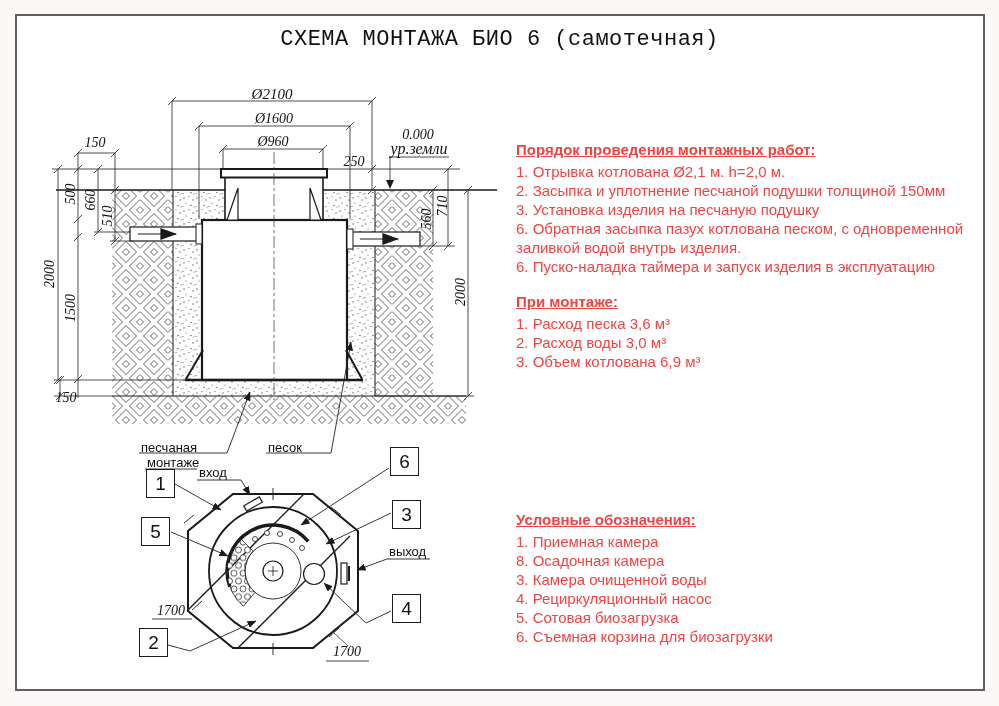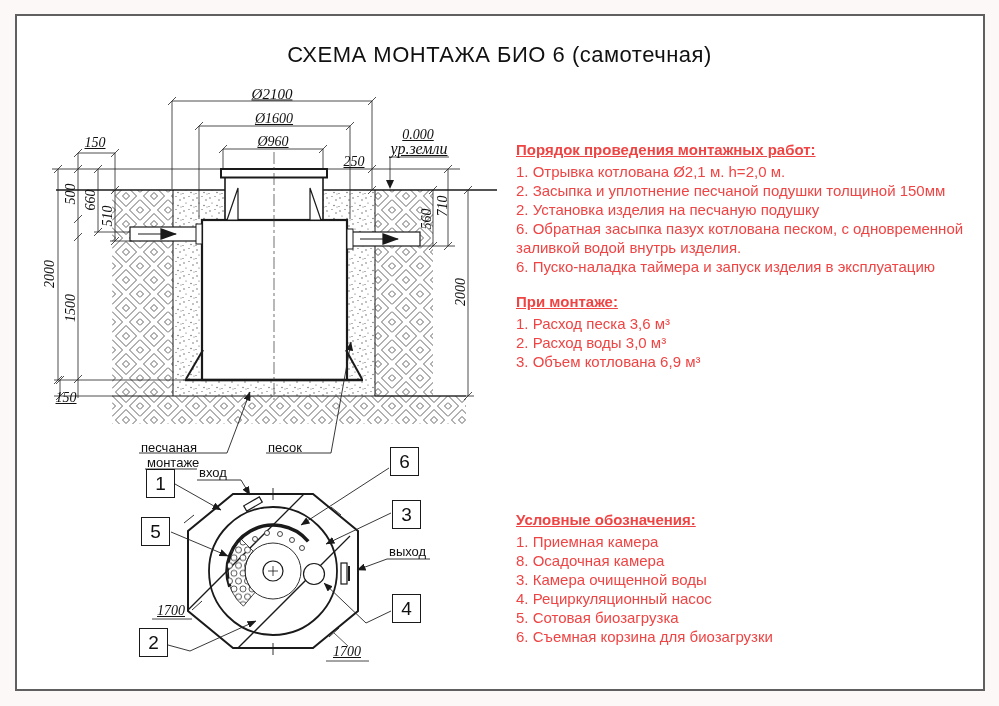--- a/index.html
+++ b/index.html
@@ -1,25 +1,25 @@
 <!DOCTYPE html>
 <html><head>
 <meta charset="utf-8">
 <style>
   html,body{margin:0;padding:0;}
   body{width:999px;height:706px;background:#fcf8f7;overflow:hidden;
        font-family:"Liberation Sans",sans-serif;color:#1a1a1a;}
   .sheet{position:absolute;left:15px;top:14px;width:966px;height:673px;
          background:#fff;border:2px solid #606060;}
   .stage{position:absolute;left:-17px;top:-16px;width:999px;height:706px;}
-  .title{position:absolute;left:0;top:42px;width:100%;text-align:center;
-         font-size:22px;letter-spacing:.5px;color:#111;}
+  .title{position:absolute;left:0;top:27px;width:100%;text-align:center;
+         font-size:22px;letter-spacing:.5px;color:#111;font-family:Liberation Mono, monospace;}
   svg{position:absolute;left:0;top:0;}
   .hdim{position:absolute;transform:translate(-50%,-50%);white-space:nowrap;
-        font:italic 14px "Liberation Serif",serif;color:#111;text-decoration:underline;}
+        font:italic 14px "Liberation Serif",serif;color:#111;}
   .vdim{position:absolute;transform:translate(-50%,-50%) rotate(-90deg);white-space:nowrap;
         font:italic 14px "Liberation Serif",serif;color:#111;}
   .slabel{position:absolute;font:13px "Liberation Sans",sans-serif;color:#111;white-space:nowrap;}
   .callout{position:absolute;width:27px;height:27px;border:1.6px solid #1a1a1a;background:#fff;
            display:flex;align-items:center;justify-content:center;
            font:19px "Liberation Sans",sans-serif;color:#111;}
   .tblock{position:absolute;left:516px;width:466px;font:15px "Liberation Sans",sans-serif;
           line-height:19px;color:#ef4444;}
   .tblock .hd{font-weight:bold;text-decoration:underline;margin:0 0 3px 0;}
   .tblock p{margin:0;}
@@ -268,21 +268,21 @@
   <div class="callout" style="left:141px;top:517px">5</div>
   <div class="callout" style="left:139px;top:628px">2</div>
   <div class="callout" style="left:390px;top:447px">6</div>
   <div class="callout" style="left:392px;top:500px">3</div>
   <div class="callout" style="left:392px;top:594px">4</div>
 
   <div class="tblock" style="top:140px">
     <p class="hd">Порядок проведения монтажных работ:</p>
     <p>1. Отрывка котлована Ø2,1 м. h=2,0 м.</p>
     <p>2. Засыпка и уплотнение песчаной подушки толщиной 150мм</p>
-    <p>2. Установка изделия на песчаную подушку</p>
+    <p>3. Установка изделия на песчаную подушку</p>
     <p>6. Обратная засыпка пазух котлована песком, с одновременной заливкой водой внутрь изделия.</p>
     <p>6. Пуско-наладка таймера и запуск изделия в эксплуатацию</p>
   </div>
 
   <div class="tblock" style="top:292px">
     <p class="hd">При монтаже:</p>
     <p>1. Расход песка 3,6 м³</p>
     <p>2. Расход воды 3,0 м³</p>
     <p>3. Объем котлована 6,9 м³</p>
   </div>

